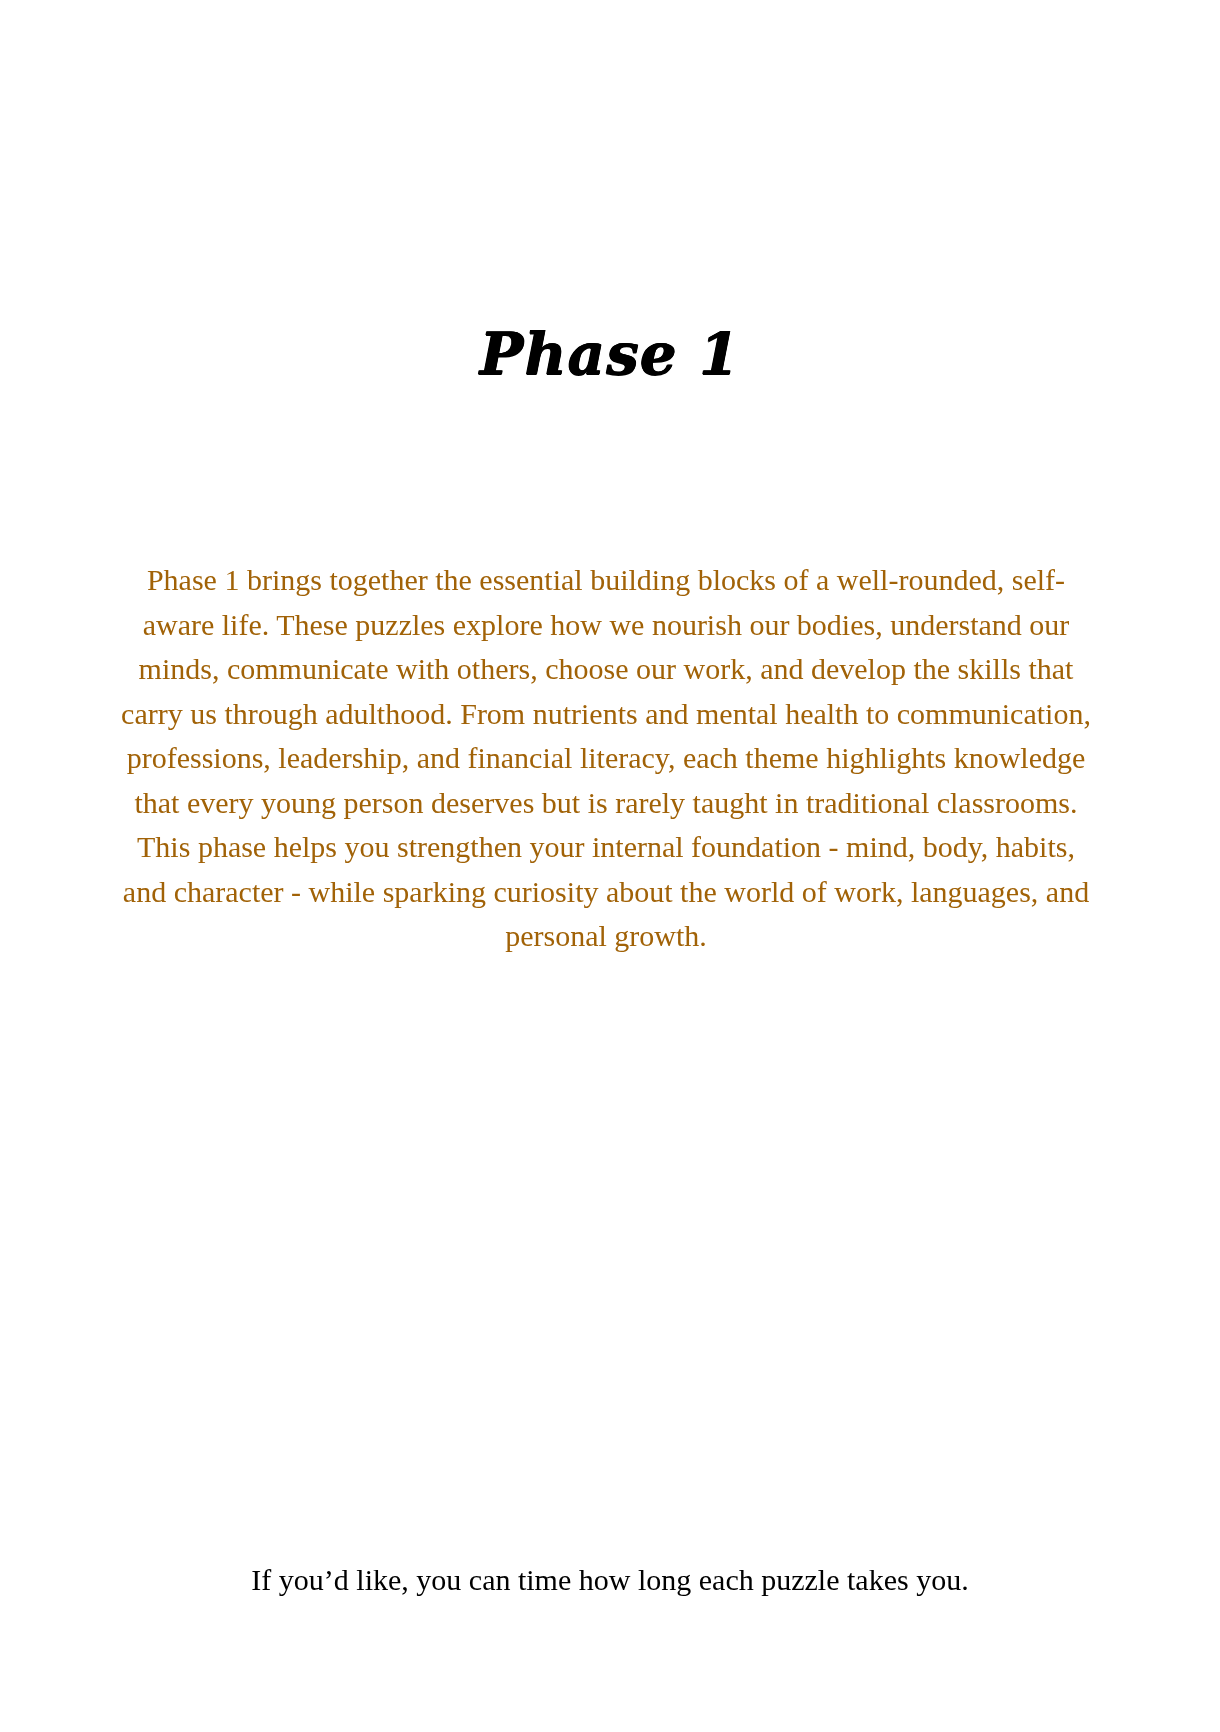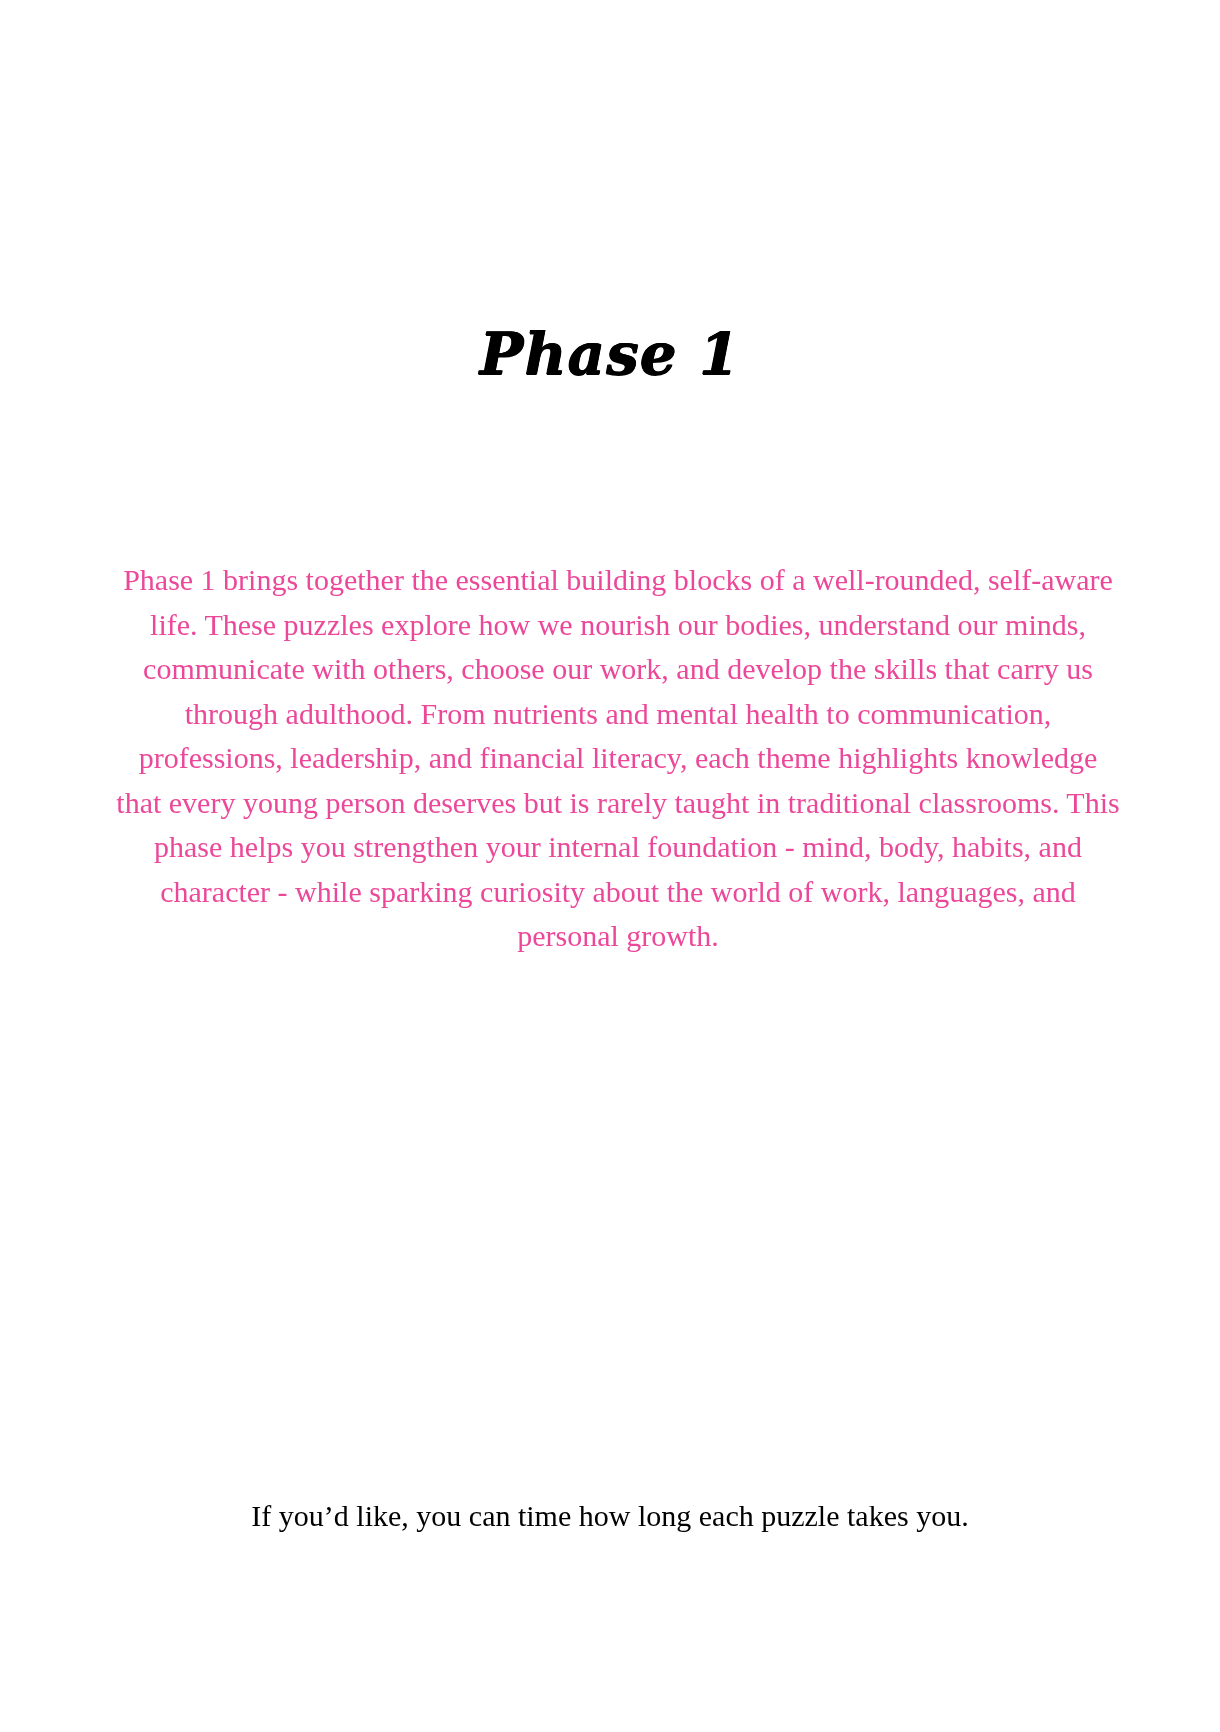--- a/index.html
+++ b/index.html
@@ -36,32 +36,32 @@
     letter-spacing: 1px;
     color: #000000;
     
     text-shadow: 0.5px 0 0 #000, -0.5px 0 0 #000, 0 0.5px 0 #000;
   }
 
   .body-text {
     position: absolute;
     top: 558px;
     left: 108px;
-    right: 100px;
+    right: 124px;
     text-align: center;
     font-family: "Liberation Serif", serif;
     font-size: 30px;
     line-height: 44.5px;
-    color: #ec4899;
+    color: #a16207;
     margin-left: 8px;
   }
 
   .footer-note {
     position: absolute;
-    top: 1496px;
+    top: 1560px;
     left: 0;
     right: 0;
     text-align: center;
     font-family: "Liberation Serif", serif;
     font-size: 30px;
     line-height: 40px;
     color: #000000;
   }
 </style>
 </head>

